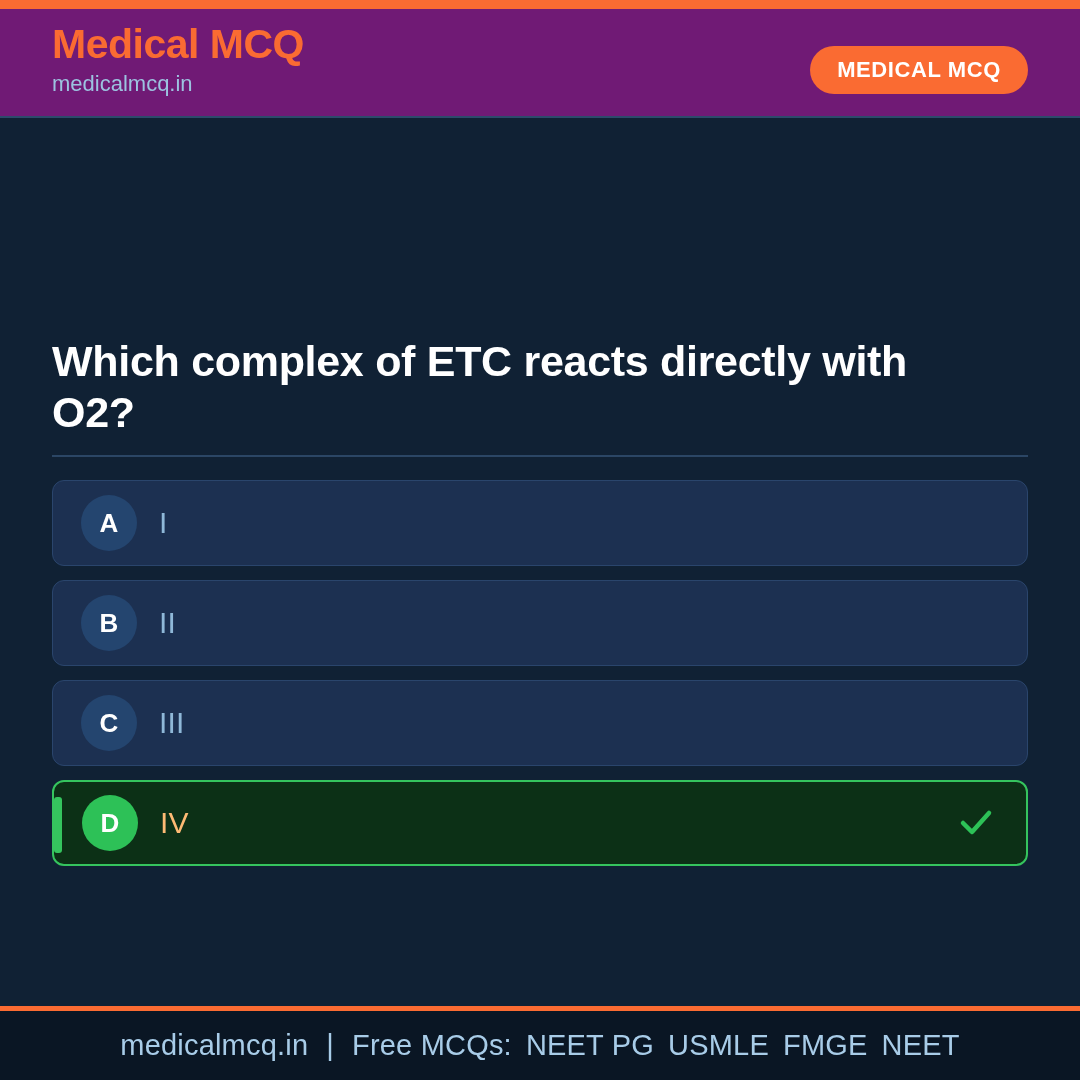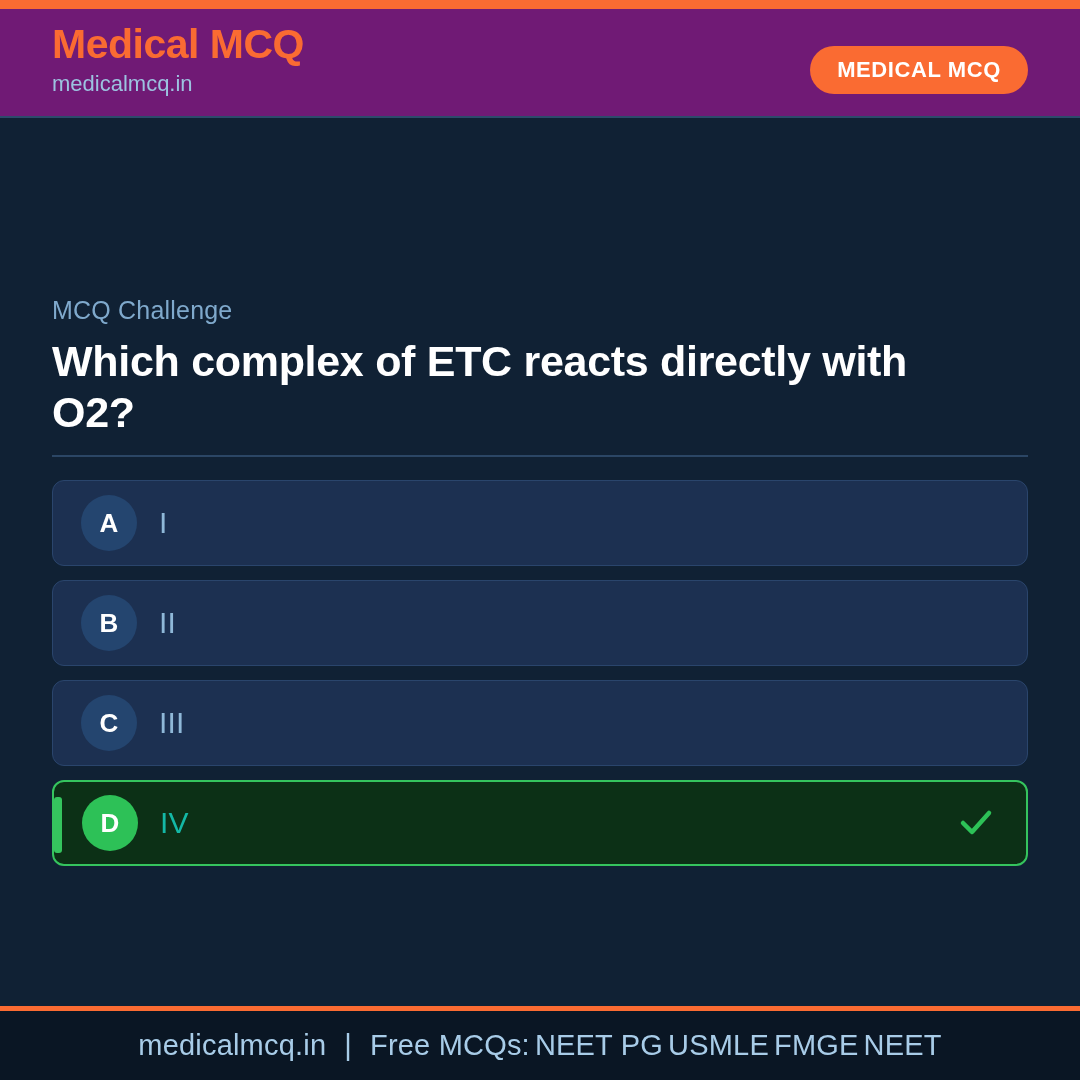--- a/index.html
+++ b/index.html
@@ -170,21 +170,21 @@
   }
 
   .opt-text {
     margin-left: 22px;
     font-size: 30px;
     color: #8fb8d8;
     letter-spacing: 0.2px;
   }
 
   .option.correct .opt-text {
-    color: #14b8a6;
+    color: #fdba74;
   }
 
   .check-mark {
     position: absolute;
     right: 32px;
     top: 50%;
     transform: translateY(-50%);
     width: 36px;
     height: 36px;
   }
@@ -205,38 +205,37 @@
   }
 
   .footer-inner {
     font-size: 29px;
     color: #a8cce8;
     white-space: nowrap;
     letter-spacing: 0.2px;
   }
 
   .footer-inner .sep { margin: 0 18px; }
-  .footer-inner .tag { margin-left: 5px; }
+  .footer-inner .tag { margin-left: 14px; }
 </style>
 </head>
 <body>
 
 <div class="top-accent"></div>
 
 <div class="header">
   <div class="brand-block">
     <div class="brand-title">Medical MCQ</div>
     <div class="brand-sub">medicalmcq.in</div>
   </div>
   <div class="header-badge">MEDICAL MCQ</div>
 </div>
 
 <div class="main">
 
-  <div class="q-label">MCQ Challenge</div>
   <div class="q-text">Which complex of ETC reacts directly with O2?</div>
   <div class="divider"></div>
 
   <div class="options">
 
     <div class="option">
 
       <div class="opt-letter">A</div>
       <div class="opt-text">I</div>
     </div>

